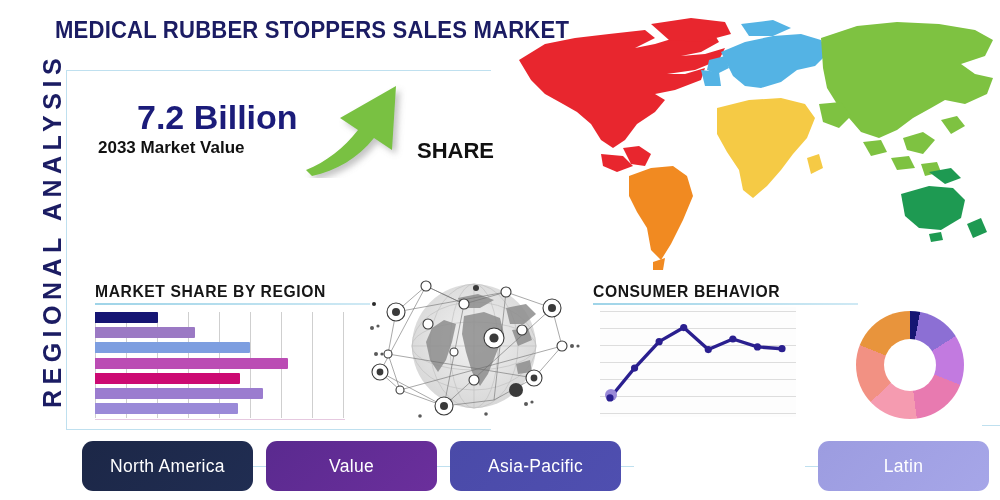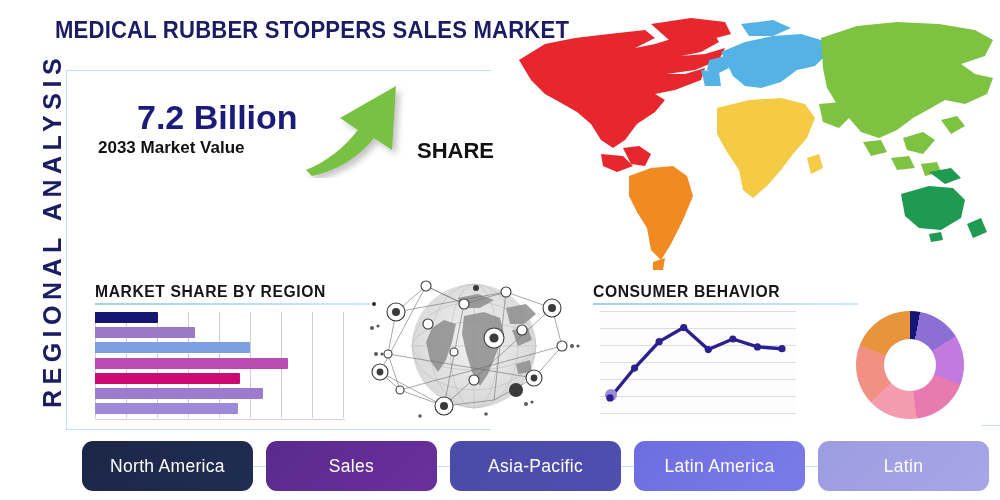--- a/index.html
+++ b/index.html
@@ -379,29 +379,26 @@
   </div>
 
   <div class="tabs" id="tabs">
 
     <div class="tabs-rail-h"></div>
   <div class="tab" style="left: 0px; width: 171px; background: linear-gradient(135deg, rgb(28, 39, 71), rgb(32, 45, 82));">
         <span>North America</span>
       </div>
       <div class="tab-connector" style="left: 171px; width: 13px;"></div>
       <div class="tab" style="left: 184px; width: 171px; background: linear-gradient(135deg, rgb(90, 42, 143), rgb(107, 47, 156));">
-        <span>Sales</span>
+        <span>Value</span>
       </div>
       <div class="tab-connector" style="left: 355px; width: 13px;"></div>
       <div class="tab" style="left: 368px; width: 171px; background: linear-gradient(135deg, rgb(74, 74, 168), rgb(79, 79, 176));">
         <span>Asia-Pacific</span>
       </div>
       <div class="tab-connector" style="left: 539px; width: 13px;"></div>
-      <div class="tab" style="left: 552px; width: 171px; background: linear-gradient(135deg, rgb(109, 109, 224), rgb(123, 123, 232));">
-        <span>Latin America</span>
-      </div>
       <div class="tab-connector" style="left: 723px; width: 13px;"></div>
       <div class="tab" style="left: 736px; width: 171px; background: linear-gradient(135deg, rgb(156, 156, 224), rgb(166, 166, 232));">
         <span>Latin</span>
       </div>
     </div>
 
 </div>
 
 </body></html>

